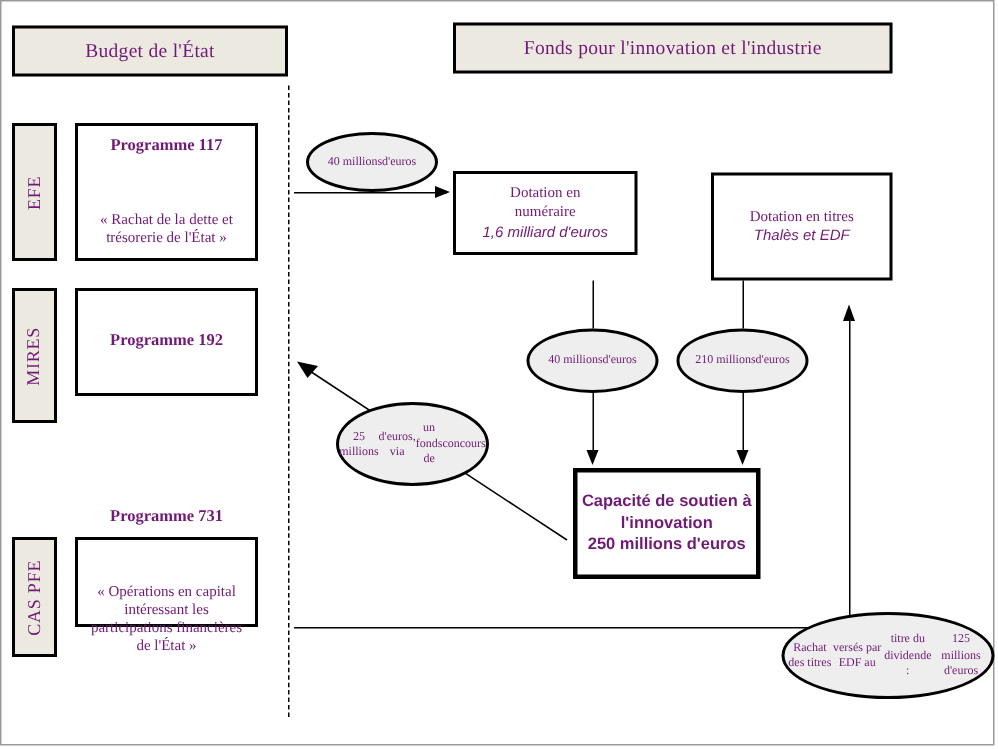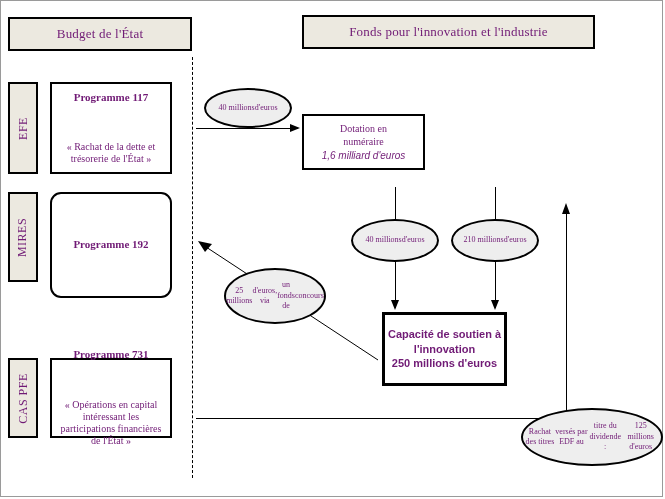--- a/index.html
+++ b/index.html
@@ -201,35 +201,39 @@
 
   <div class="mission" style="left:8px; top:358px; width:30px; height:80px;">
     <span>CAS PFE</span>
   </div>
 
   <div class="prog-box" style="left:50px; top:82px; width:122px; height:92px;">
     <div class="prog-title">Programme 117</div>
     <div class="prog-sub">« Rachat de la dette et trésorerie de l'État »</div>
   </div>
 
-  <div class="prog-box" style="left:50px; top:192px; width:122px; height:106px;border-radius:11px;">
+  <div class="prog-box" style="left:50px; top:192px; width:122px; height:72px;">
     <div class="prog-title">Programme 192</div>
   </div>
 
-  <div class="prog-box" style="left:50px; top:358px; width:122px; height:80px;">
+  <div class="prog-box" style="left:50px; top:358px; width:122px; height:60px;">
     <div class="prog-title">Programme 731</div>
     <div class="prog-sub">« Opérations en capital intéressant les participations financières de l'État »</div>
   </div>
 
   <div class="plain-box" style="left:302px; top:114px; width:123px; height:56px;">
     <div>Dotation en</div>
     <div>numéraire</div>
     <div class="ital">1,6 milliard d'euros</div>
   </div>
 
+  <div class="plain-box" style="left:474px; top:115px; width:121px; height:72px;">
+    <div>Dotation en titres</div>
+    <div class="ital">Thalès et EDF</div>
+  </div>
 
   <div class="thick-box" style="left:382px; top:312px; width:125px; height:74px;">
     <div>Capacité de soutien à</div>
     <div>l'innovation</div>
     <div>250 millions d'euros</div>
   </div>
 
   <div class="hline" style="left:196px; top:128px; width:102px;"></div>
 
   <div class="vline" style="left:395px; top:187px; height:32px;"></div>

